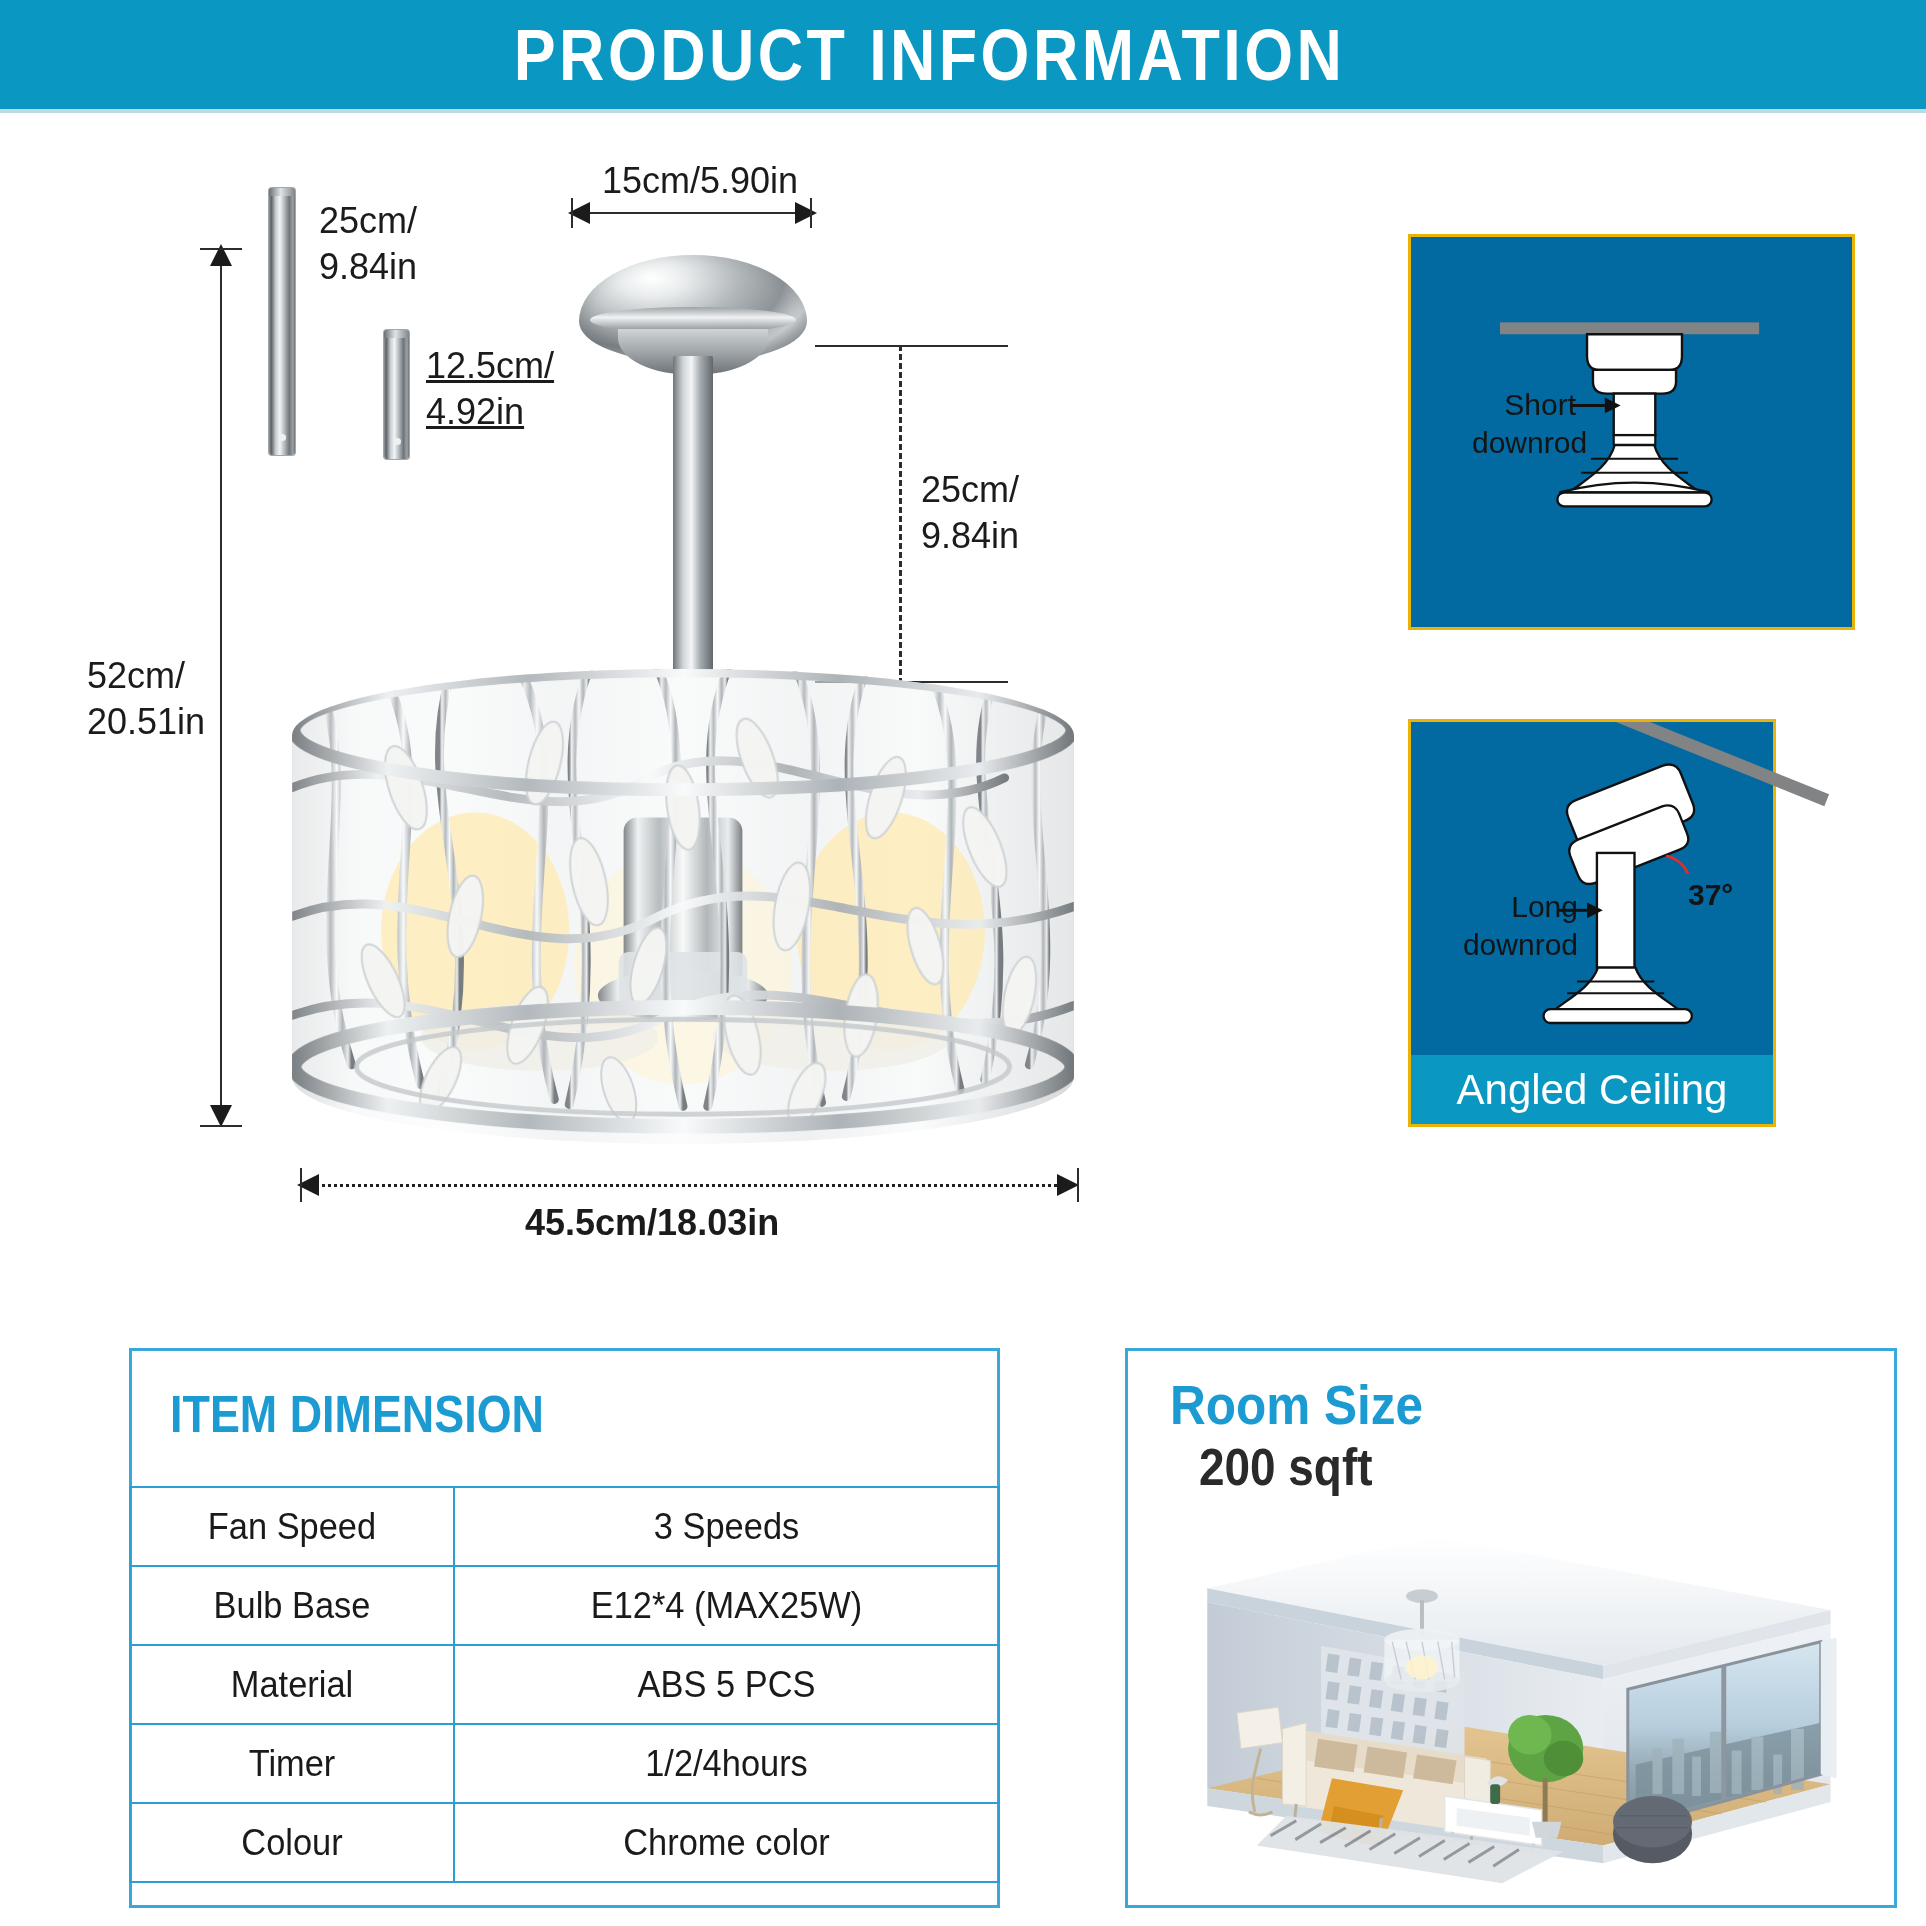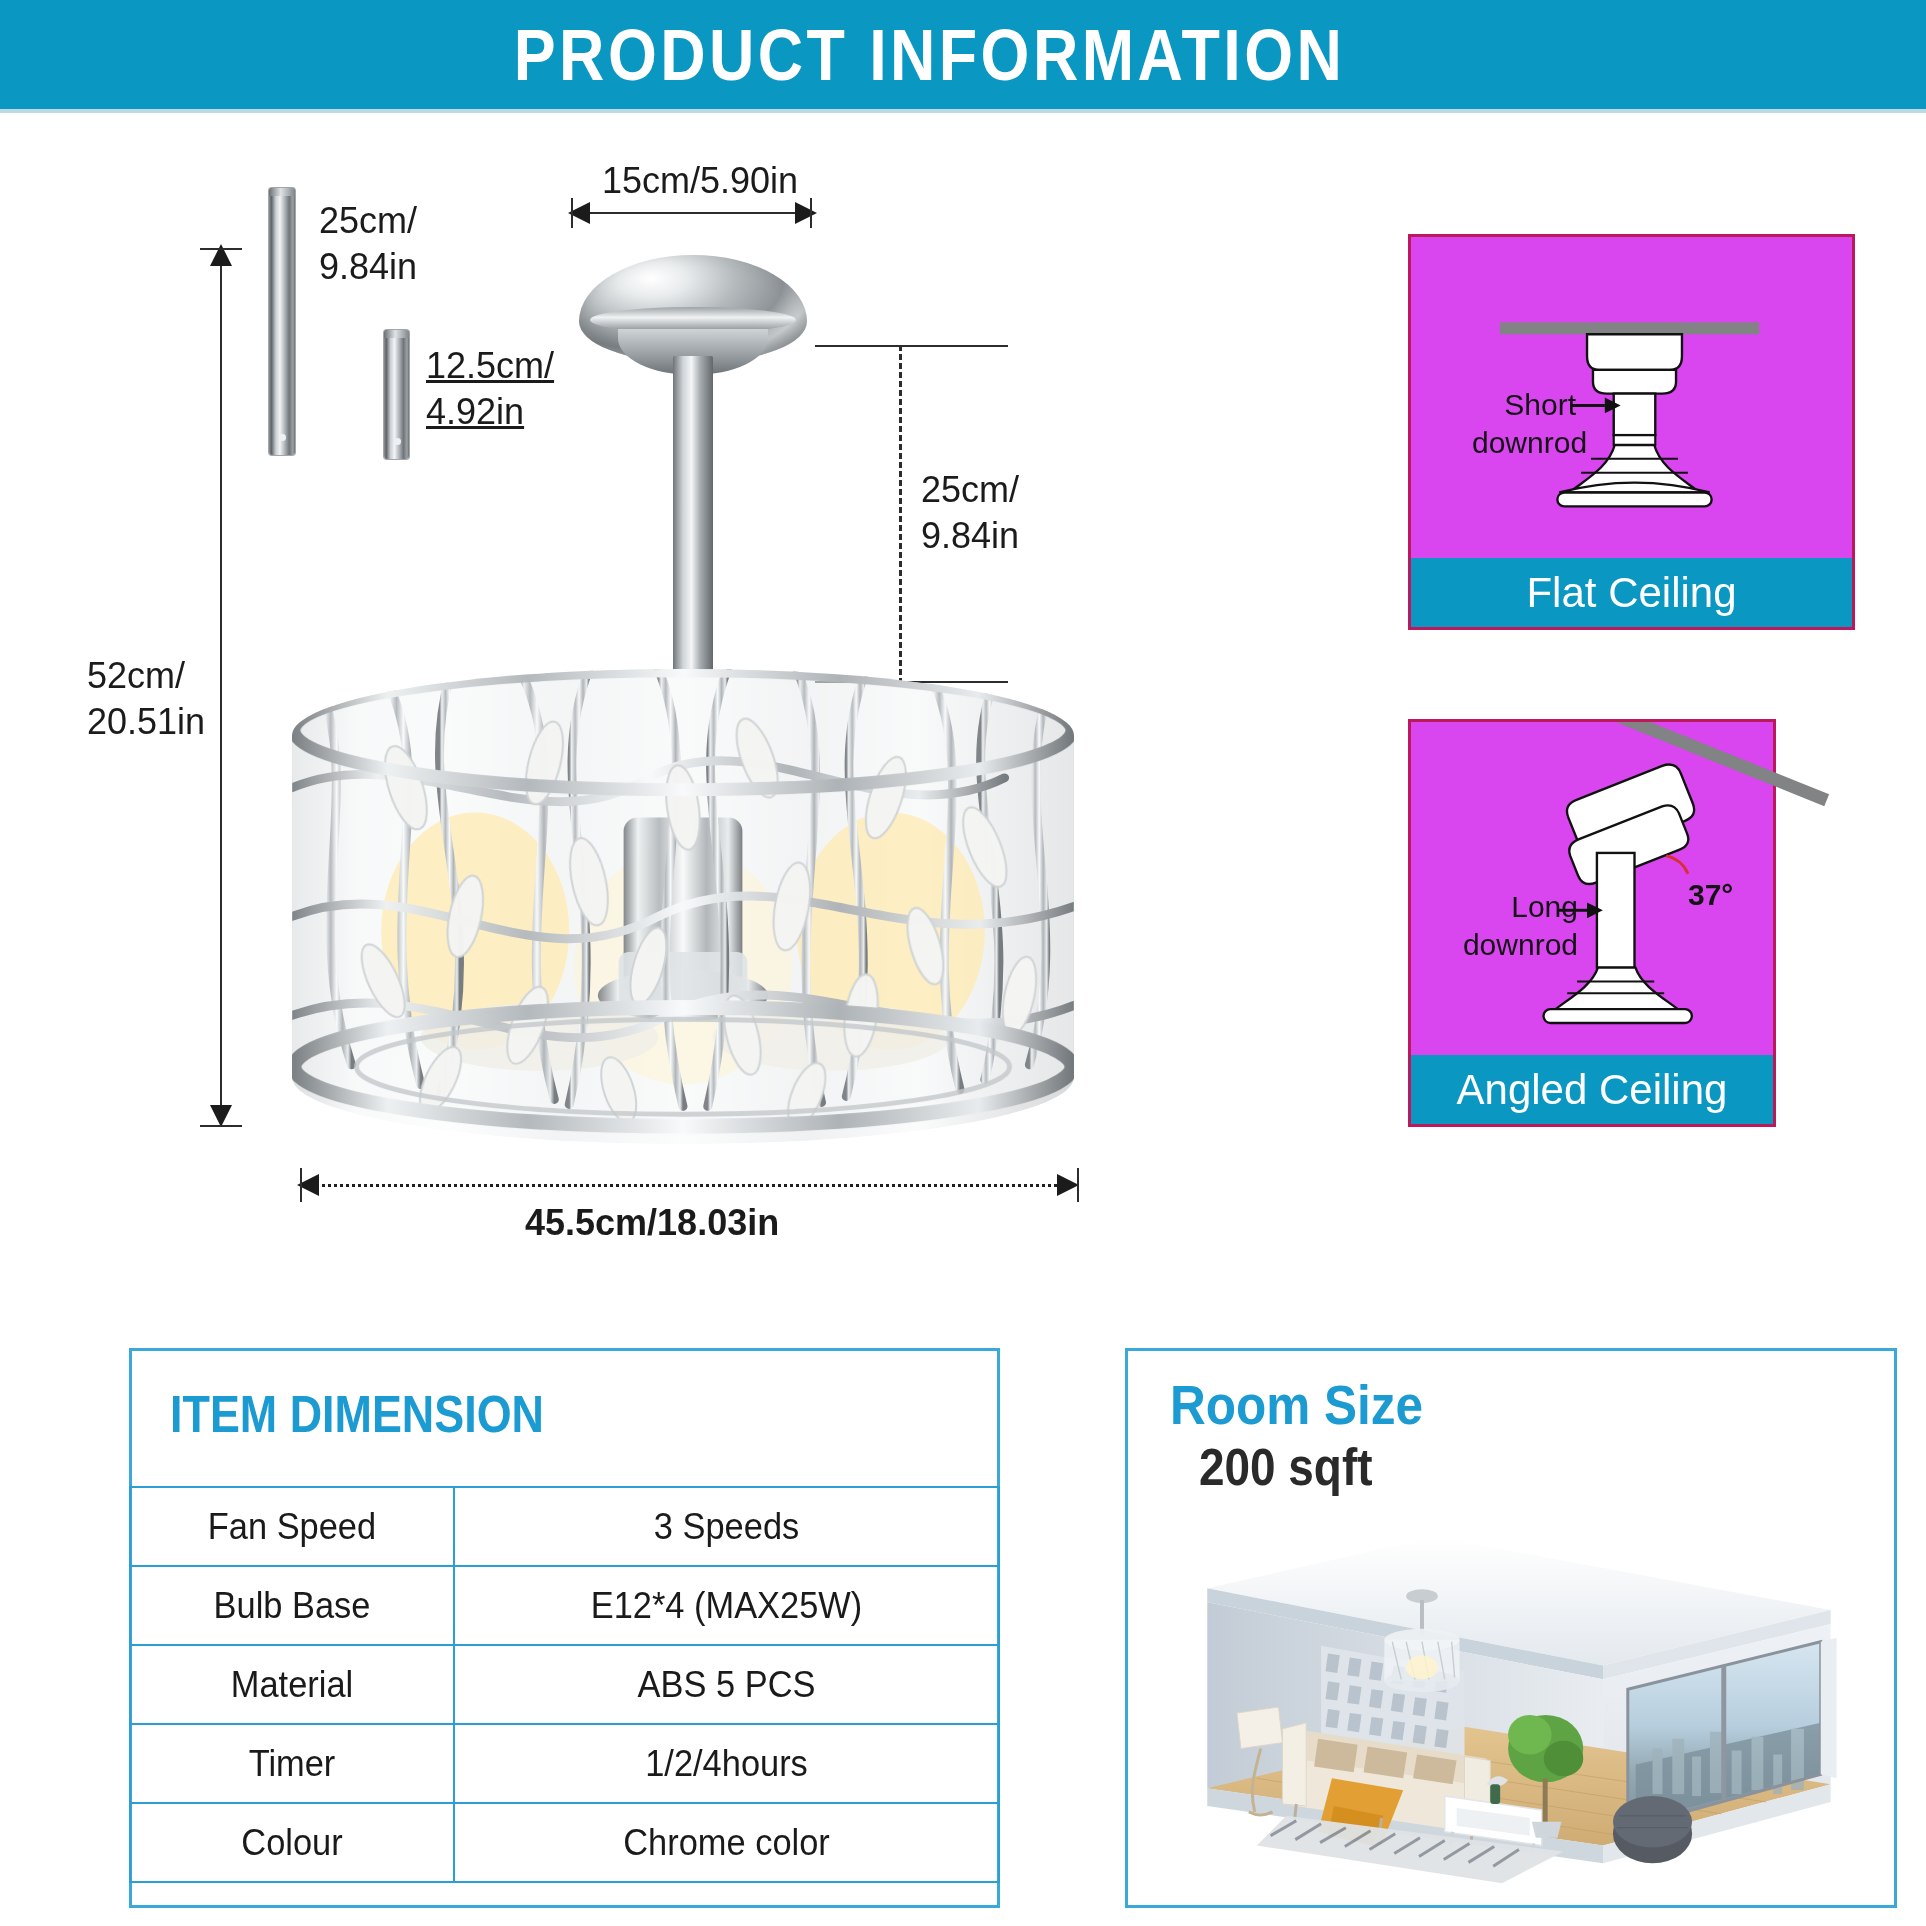--- a/index.html
+++ b/index.html
@@ -96,21 +96,21 @@
     overflow:hidden;
   }
   .drum-shell{
     position:absolute;inset:0;border-radius:50%/14%;
     background:linear-gradient(90deg,#8d9296 0%,#e9ecee 8%,#f7f9fa 20%,#d3d8db 34%,#f4f6f7 50%,#c9ced2 66%,#f2f4f5 80%,#9ca1a5 94%,#7b8084 100%);
     opacity:.30;
   }
 
   
   .card{
-    position:absolute;border:3px solid #be185d;background:#d946ef;box-sizing:border-box;
+    position:absolute;border:3px solid #eab308;background:#0369a1;box-sizing:border-box;
   }
   .card-caption{
     position:absolute;left:0;right:0;bottom:0;height:69px;background:#0a97c2;
     color:#ffffff;font-size:42px;display:flex;align-items:center;justify-content:center;
   }
   .mountsvg{position:absolute;}
   .labeltxt{position:absolute;color:#141414;font-size:30px;line-height:38px;text-align:right;white-space:pre-line;font-weight:normal;}
   .angletxt{position:absolute;color:#141414;font-size:30px;font-weight:bold;}
 
   
@@ -286,21 +286,20 @@
       <path d="M206,210 C200,232 178,244 160,258 h132 c-18,-14 -40,-26 -46,-48 z" fill="#fff" stroke="#111" stroke-width="2.4"></path>
       <path d="M172,238 h108" stroke="#111" stroke-width="2"></path>
       <path d="M182,224 h88" stroke="#111" stroke-width="2"></path>
       <path d="M150,258 q76,-20 152,0 z" fill="#fff" stroke="#111" stroke-width="2.4"></path>
       <rect x="148" y="258" width="156" height="14" rx="7" fill="#fff" stroke="#111" stroke-width="2.4"></rect>
       <line x1="162" y1="170" x2="196" y2="170" stroke="#111" stroke-width="3"></line>
       <polygon points="196,162 212,170 196,178" fill="#111"></polygon>
     </svg>
     <div class="labeltxt" style="left:61px;top:149px;width:104px;">Short
 downrod</div>
-    <div class="card-caption">Flat Ceiling</div>
   </div>
 
   <div class="card" style="left:1408px;top:719px;width:368px;height:408px;">
     <svg viewBox="0 0 452 342" width="447" height="339" class="mountsvg" style="left:0;top:0;">
       <rect x="100" y="10" width="300" height="13" fill="#818385" transform="rotate(22 250 100)"></rect>
       <path d="M168,78 l86,-34 q14,-5 19,8 l12,30 q5,13 -9,18 l-86,34 q-14,5 -19,-8 l-12,-30 q-5,-13 9,-18 z" fill="#fff" stroke="#111" stroke-width="2.4"></path>
       <path d="M170,118 l84,-33 q12,-4 17,7 l8,20 q5,12 -8,17 l-84,33 q-13,5 -18,-7 l-8,-20 q-4,-12 9,-17 z" fill="#fff" stroke="#111" stroke-width="2.4"></path>
       <path d="M258,135 a30,30 0 0 1 22,18" fill="none" stroke="#d63030" stroke-width="3"></path>
       <rect x="188" y="132" width="38" height="116" fill="#fff" stroke="#111" stroke-width="2.4"></rect>
       <path d="M189,248 C183,266 162,278 146,290 h124 c-16,-12 -37,-24 -43,-42 z" fill="#fff" stroke="#111" stroke-width="2.4"></path>

